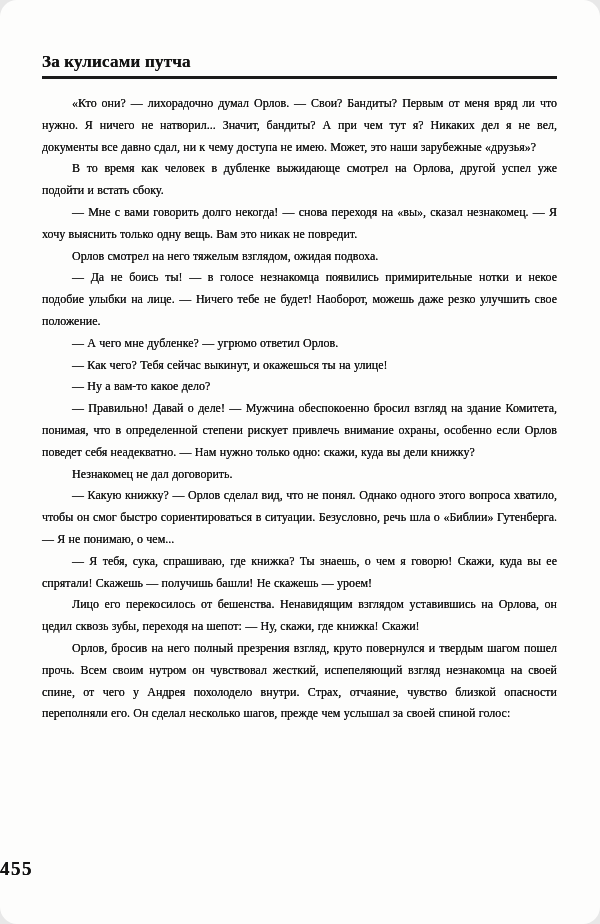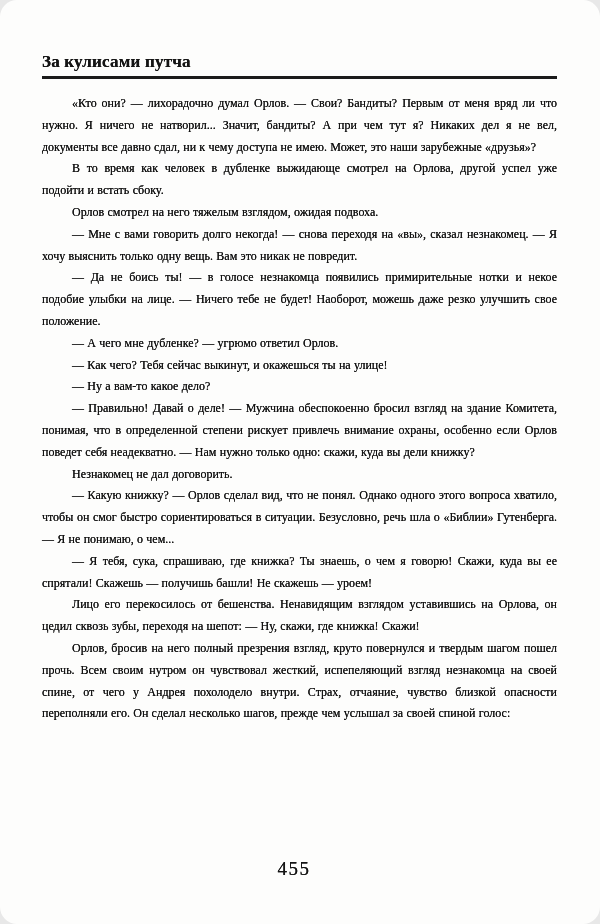--- a/index.html
+++ b/index.html
@@ -42,40 +42,39 @@
     text-align: justify;
     text-indent: 30px;
     text-shadow: 0 0 0.5px #141414;
     word-spacing: 0.3px;
   }
   .page-number {
     position: absolute;
     left: 0;
     right: 12px;
     top: 858px;
-    text-align: center;
     font-size: 19px;
-    font-weight: 400;
+    font-weight: 700;
     letter-spacing: 1.5px;
     text-shadow: 0 0 0.5px #141414;
   }
 </style>
 </head>
 <body>
 
 <div class="page">
   <div class="inner">
     <div class="running-head">
       <span>За кулисами путча</span>
     </div>
     <div class="body-text">
       <p>«Кто они? — лихорадочно думал Орлов. — Свои? Бандиты? Первым от меня вряд ли что нужно. Я ничего не натворил... Значит, бандиты? А при чем тут я? Никаких дел я не вел, документы все давно сдал, ни к чему доступа не имею. Может, это наши зарубежные «друзья»?</p>
       <p>В то время как человек в дубленке выжидающе смотрел на Орлова, другой успел уже подойти и встать сбоку.</p>
+      <p>— Мне с вами говорить долго некогда! — снова переходя на «вы», сказал незнакомец. — Я хочу выяснить только одну вещь. Вам это никак не повредит.</p>
       <p>Орлов смотрел на него тяжелым взглядом, ожидая подвоха.</p>
-      <p>— Мне с вами говорить долго некогда! — снова переходя на «вы», сказал незнакомец. — Я хочу выяснить только одну вещь. Вам это никак не повредит.</p>
       <p>— Да не боись ты! — в голосе незнакомца появились примирительные нотки и некое подобие улыбки на лице. — Ничего тебе не будет! Наоборот, можешь даже резко улучшить свое положение.</p>
       <p>— А чего мне дубленке? — угрюмо ответил Орлов.</p>
       <p>— Как чего? Тебя сейчас выкинут, и окажешься ты на улице!</p>
       <p>— Ну а вам-то какое дело?</p>
       <p>— Правильно! Давай о деле! — Мужчина обеспокоенно бросил взгляд на здание Комитета, понимая, что в определенной степени рискует привлечь внимание охраны, особенно если Орлов поведет себя неадекватно. — Нам нужно только одно: скажи, куда вы дели книжку?</p>
       <p>Незнакомец не дал договорить.</p>
       <p>— Какую книжку? — Орлов сделал вид, что не понял. Однако одного этого вопроса хватило, чтобы он смог быстро сориентироваться в ситуации. Безусловно, речь шла о «Библии» Гутенберга. — Я не понимаю, о чем...</p>
       <p>— Я тебя, сука, спрашиваю, где книжка? Ты знаешь, о чем я говорю! Скажи, куда вы ее спрятали! Скажешь — получишь башли! Не скажешь — уроем!</p>
       <p>Лицо его перекосилось от бешенства. Ненавидящим взглядом уставившись на Орлова, он цедил сквозь зубы, переходя на шепот: — Ну, скажи, где книжка! Скажи!</p>
       <p>Орлов, бросив на него полный презрения взгляд, круто повернулся и твердым шагом пошел прочь. Всем своим нутром он чувствовал жесткий, испепеляющий взгляд незнакомца на своей спине, от чего у Андрея похолодело внутри. Страх, отчаяние, чувство близкой опасности переполняли его. Он сделал несколько шагов, прежде чем услышал за своей спиной голос:</p>

